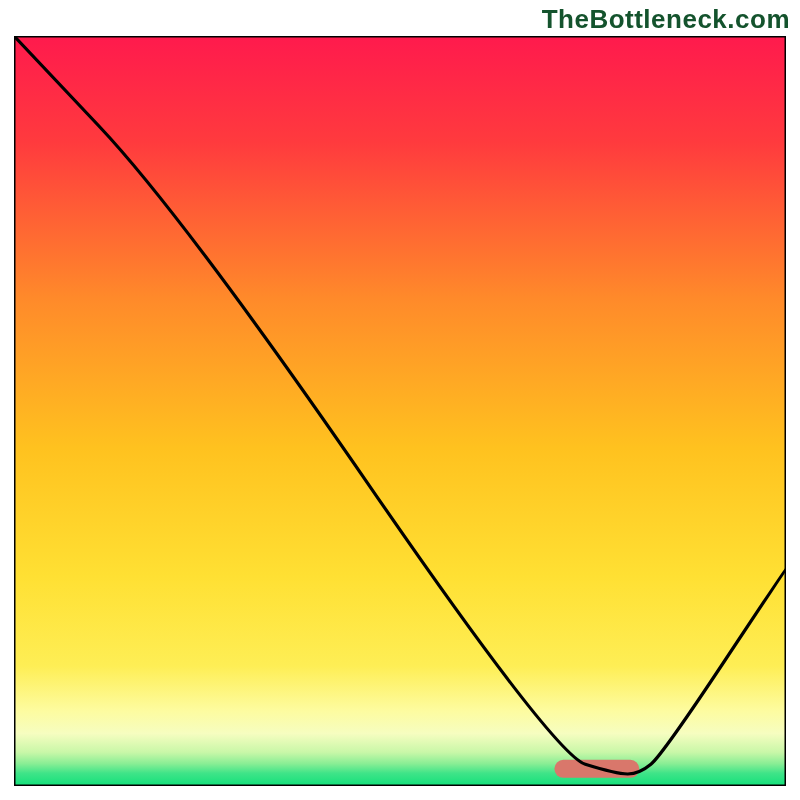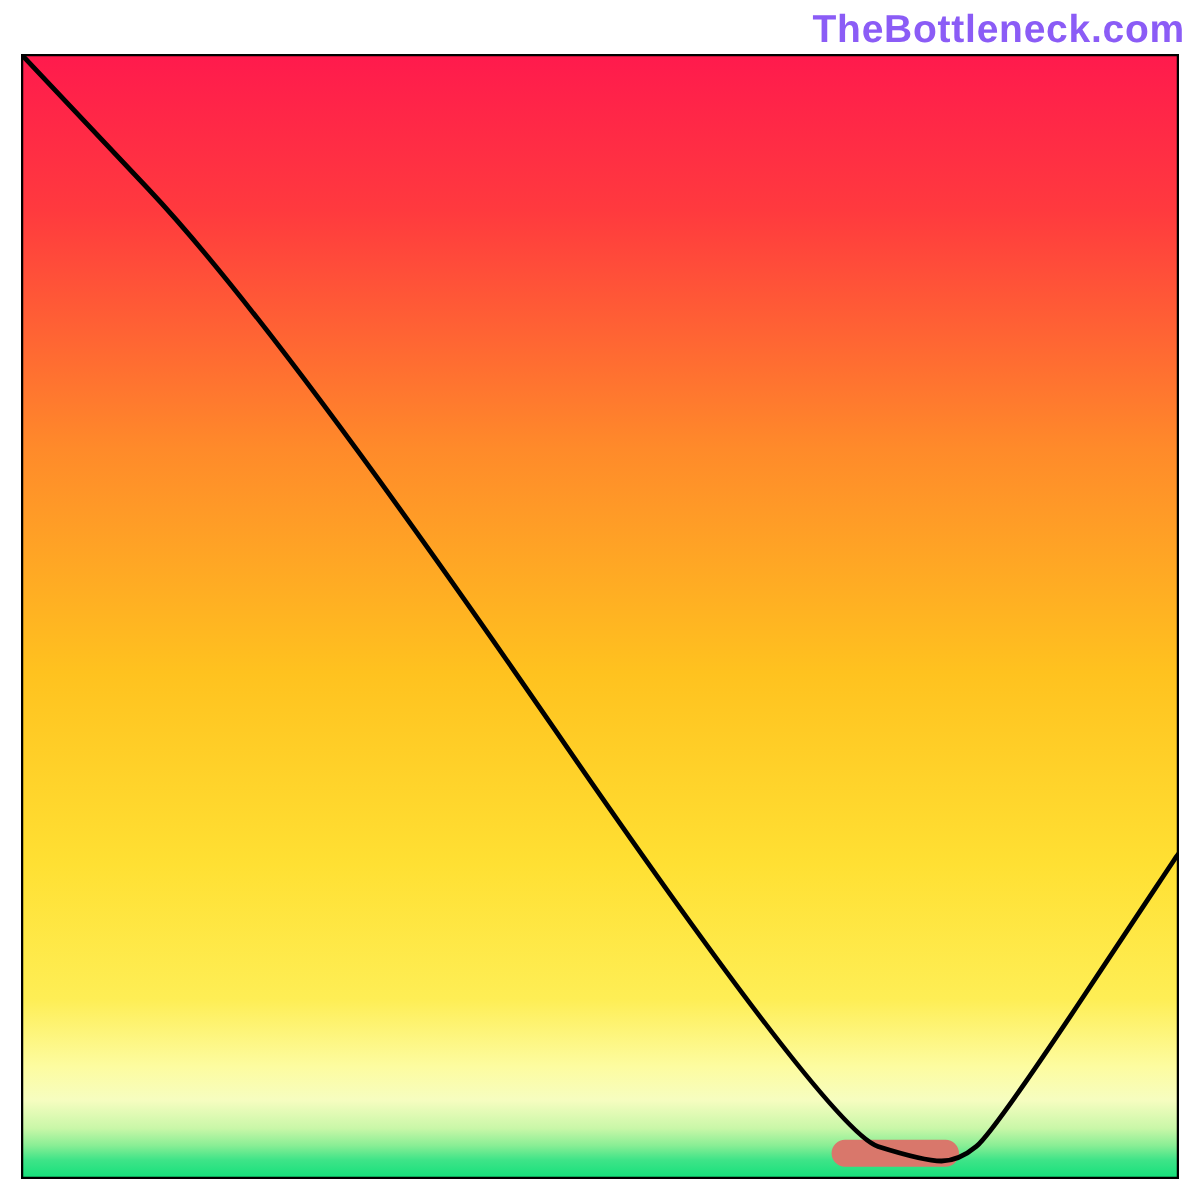--- a/index.html
+++ b/index.html
@@ -9,21 +9,21 @@
     width: 800px;
     height: 800px;
   }
   .watermark {
     position: absolute;
     top: 4px;
     right: 10px;
     font-family: Arial, Helvetica, sans-serif;
     font-size: 26px;
     font-weight: 600;
-    color: #8b5cf6;
+    color: #14532d;
     z-index: 5;
     letter-spacing: 0.5px;
     margin-left: 40px;
   }
   .plot-area {
     position: absolute;
     left: 14px;
     top: 36px;
     width: 772px;
     height: 750px;

